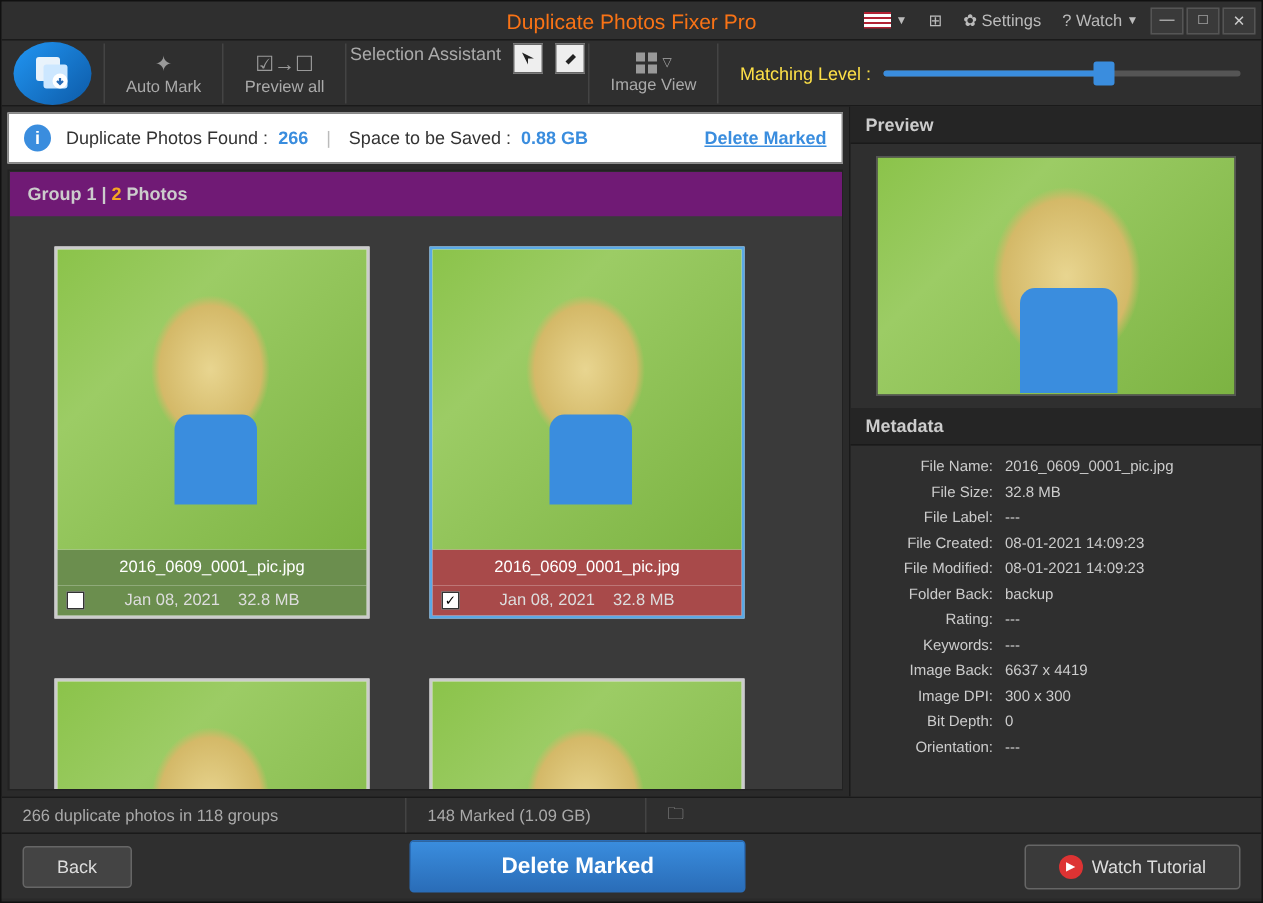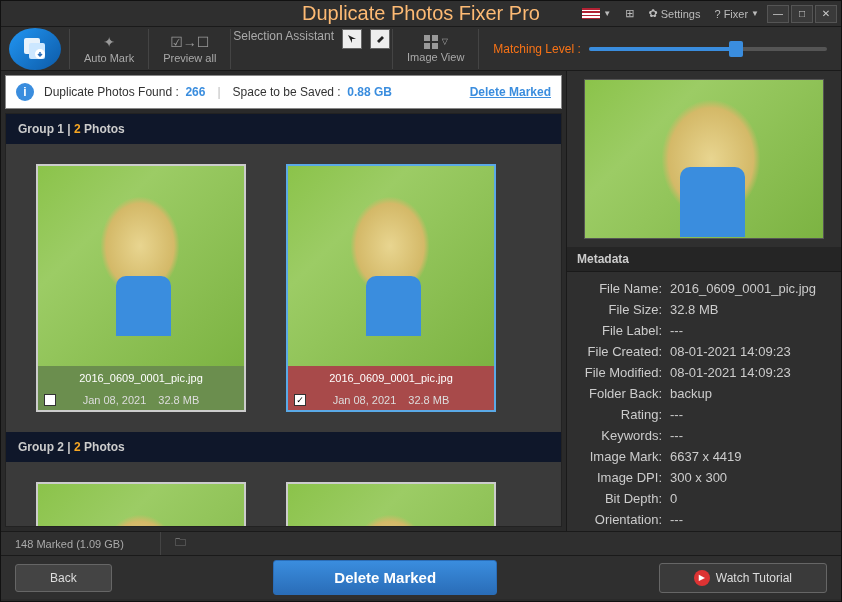--- a/index.html
+++ b/index.html
@@ -1,90 +1,90 @@
 <!DOCTYPE html>
 <html><head>
 <meta charset="utf-8">
 <style>
 *{margin:0;padding:0;box-sizing:border-box;font-family:"Segoe UI",Arial,sans-serif}
 body{width:842px;height:602px;background:#2a2a2a;color:#ccc;font-size:12px;overflow:hidden;border:1px solid #111}
 .titlebar{height:26px;background:#2f2f2f;display:flex;align-items:center;justify-content:center;position:relative;border-bottom:1px solid #1a1a1a}
-.titlebar-title{color:#fdba74;font-size:20px}
+.titlebar-title{color:#f97316;font-size:14px}
 .titlebar-right{position:absolute;right:4px;display:flex;align-items:center;gap:2px}
 .titlebar-item{padding:2px 6px;color:#bbb;font-size:11px;display:flex;align-items:center;gap:3px}
 .win-btn{width:22px;height:18px;background:#3a3a3a;border:1px solid #555;color:#ccc;display:flex;align-items:center;justify-content:center;font-size:10px;cursor:pointer}
 .toolbar{height:44px;background:#2f2f2f;display:flex;align-items:center;border-bottom:1px solid #1a1a1a}
 .logo{width:52px;height:42px;margin:0 8px;background:linear-gradient(135deg,#2196f3,#0d5aa7);border-radius:50%;display:flex;align-items:center;justify-content:center;position:relative}
 .tool-btn{display:flex;flex-direction:column;align-items:center;justify-content:center;padding:2px 14px;border-left:1px solid #444;height:40px;cursor:pointer;color:#aaa;font-size:11px;gap:2px}
 .tool-btn .icn{font-size:14px;color:#999}
 .sel-assist{display:flex;align-items:flex-start;gap:8px;padding:0 2px;border-left:1px solid #444;height:40px;color:#aaa}
 .sel-assist-btn{width:20px;height:20px;background:#eee;border:1px solid #666;display:flex;align-items:center;justify-content:center;cursor:pointer}
 .img-view{display:flex;flex-direction:column;align-items:center;padding:0 14px;border-left:1px solid #444;border-right:1px solid #444;height:40px;justify-content:center;color:#aaa;font-size:11px;gap:2px}
-.match-level{flex:1;display:flex;align-items:center;padding:0 14px;color:#f97316;font-size:12px}
+.match-level{flex:1;display:flex;align-items:center;padding:0 14px;color:#fde047;font-size:12px}
 .slider-track{flex:1;height:4px;background:#555;margin-left:8px;position:relative;border-radius:2px}
 .slider-fill{position:absolute;left:0;top:0;bottom:0;width:62%;background:#3a8dde;border-radius:2px}
 .slider-thumb{position:absolute;left:62%;top:-6px;width:14px;height:16px;background:#3a8dde;border-radius:2px;transform:translateX(-50%)}
 .main{display:flex;height:460px}
 .left-pane{width:565px;display:flex;flex-direction:column}
 .info-bar{height:34px;background:#fff;display:flex;align-items:center;padding:0 10px;color:#333;font-size:12px;border:1px solid #888;margin:4px}
 .info-icon{width:18px;height:18px;border-radius:50%;background:#3a8dde;color:#fff;display:flex;align-items:center;justify-content:center;font-weight:bold;font-size:12px;margin-right:10px}
 .info-bar b{font-weight:normal}
 .blue{color:#3a8dde;font-weight:bold}
 .info-sep{margin:0 12px;color:#bbb}
 .delete-marked-link{margin-left:auto;color:#3a8dde;text-decoration:underline;font-weight:bold;cursor:pointer}
 .groups-scroll{flex:1;overflow-y:scroll;overflow-x:hidden;background:#3a3a3a;margin:0 4px 4px 4px;border:1px solid #222}
 .groups-scroll::-webkit-scrollbar{width:14px;background:#ddd}
 .groups-scroll::-webkit-scrollbar-thumb{background:#999;border:1px solid #777}
-.group-header{background:#0f172a;color:#ccc;padding:8px 12px;font-size:12px;font-weight:bold}
+.group-header{background:#701a75;color:#ccc;padding:8px 12px;font-size:12px;font-weight:bold}
 .group-header .cnt{color:#f6a623}
 .group-body{display:flex;gap:40px;padding:20px 30px;background:#3a3a3a}
 .thumb-card{width:210px;border:2px solid #ccc;background:#fff;display:flex;flex-direction:column}
 .thumb-card.selected{border-color:#5aa9e6}
 .thumb-img{height:200px;background:linear-gradient(135deg,#8bc34a 0%,#9ccc65 30%,#7cb342 100%);position:relative;overflow:hidden}
 .hair{position:absolute;left:30%;top:15%;width:80px;height:100px;background:radial-gradient(ellipse,#e8d590 0%,#d4b968 60%,transparent 70%);border-radius:50%}
 .dress{position:absolute;left:38%;top:55%;width:55px;height:60px;background:#3a8dde;border-radius:10px 10px 0 0}
 .thumb-label{background:#6b8e4e;color:#fff;text-align:center;padding:6px 4px;font-size:11px}
 .thumb-card.marked .thumb-label{background:#a84a4a}
 .thumb-meta{background:#6b8e4e;color:#ddd;display:flex;align-items:center;justify-content:center;gap:12px;padding:4px;font-size:11px;position:relative}
 .thumb-card.marked .thumb-meta{background:#a84a4a}
 .chk{position:absolute;left:6px;width:12px;height:12px;background:#fff;border:1px solid #333;display:flex;align-items:center;justify-content:center;font-size:9px;color:#000}
 .right-pane{width:275px;background:#2f2f2f;display:flex;flex-direction:column;border-left:1px solid #1a1a1a}
 .panel-title{background:#252525;color:#ccc;padding:5px 10px;font-size:12px;font-weight:bold;border-bottom:1px solid #1a1a1a}
 .preview-img{margin:8px auto;width:240px;height:160px;background:linear-gradient(135deg,#8bc34a 0%,#9ccc65 30%,#7cb342 100%);position:relative;border:1px solid #555;overflow:hidden}
 .meta-list{flex:1;overflow-y:scroll;padding:6px 4px}
 .meta-list::-webkit-scrollbar{width:14px;background:#ddd}
 .meta-list::-webkit-scrollbar-thumb{background:#999}
-.meta-row{display:flex;padding:3px 4px;font-size:13px}
+.meta-row{display:flex;padding:3px 4px;font-size:10px}
 .meta-key{width:95px;text-align:right;color:#ccc;padding-right:8px}
 .meta-val{color:#ccc;flex:1}
 .status-bar{height:24px;background:#2f2f2f;display:flex;align-items:center;border-top:1px solid #1a1a1a;color:#aaa;font-size:11px}
 .status-cell{padding:0 14px;border-right:1px solid #444;height:100%;display:flex;align-items:center;gap:6px}
 .bottom-bar{height:44px;background:#2f2f2f;display:flex;align-items:center;padding:0 14px;border-top:1px solid #1a1a1a}
-.btn{padding:6px 34px;background:#444;border:1px solid #666;color:#ddd;border-radius:3px;cursor:pointer;font-size:12px}
+.btn{padding:6px 22px;background:#444;border:1px solid #666;color:#ddd;border-radius:3px;cursor:pointer;font-size:12px}
 .btn-primary{background:linear-gradient(#3a8dde,#2a6db8);border-color:#2a6db8;color:#fff;font-weight:bold;font-size:15px;padding:8px 60px;margin:0 auto}
 .btn-tutorial{background:#3a3a3a;display:flex;align-items:center;gap:6px}
 .play-icon{width:16px;height:16px;background:#d33;border-radius:50%;display:flex;align-items:center;justify-content:center;color:#fff;font-size:8px}
 .flag{width:18px;height:11px;background:linear-gradient(#b22234 0 15%,#fff 15% 30%,#b22234 30% 45%,#fff 45% 60%,#b22234 60% 75%,#fff 75% 90%,#b22234 90%);position:relative}
 .grid-icon{display:grid;grid-template-columns:6px 6px;grid-template-rows:6px 6px;gap:2px}
 .grid-icon span{background:#999}
 </style>
 </head>
 <body>
 
 <div class="titlebar">
   <div class="titlebar-title">Duplicate Photos Fixer Pro</div>
   <div class="titlebar-right">
     <div class="titlebar-item">
         <span class="flag"></span>
         <span style="font-size:8px">▼</span>
       </div>
     <div class="titlebar-item">⊞</div>
     <div class="titlebar-item">✿ <span>Settings</span></div>
     <div class="titlebar-item">
-        <span>? Fixer</span>
+        <span>? Watch</span>
         <span style="font-size:8px">▼</span>
       </div>
     <div class="win-btn">—</div>
     <div class="win-btn">□</div>
     <div class="win-btn">✕</div>
   </div>
 </div>
 
 <div class="toolbar">
   <div class="logo">
@@ -173,40 +173,38 @@
             </div>
           <div class="thumb-label">2016_0609_0001_pic.jpg</div>
           <div class="thumb-meta">
             <div class="chk">✓</div>
             <span>Jan 08, 2021</span>
             <span>32.8 MB</span>
           </div>
         </div>
       </div>
 
-      <div class="group-header">
-        <span>Group 2  |  </span><span class="cnt">2</span><span>  Photos</span>
-      </div>
       <div class="group-body">
         <div class="thumb-card">
           <div class="thumb-img">
               <div class="hair"></div>
             </div>
         </div>
         <div class="thumb-card">
           <div class="thumb-img">
               <div class="hair"></div>
             </div>
         </div>
       </div>
 
     </div>
   </div>
 
   <div class="right-pane">
+    <div class="panel-title">Preview</div>
     <div class="preview-img">
         <div class="hair" style="left:32%;top:12%;width:100px;height:120px"></div>
         <div class="dress" style="left:40%;top:55%;width:65px;height:70px"></div>
       </div>
     <div class="panel-title">Metadata</div>
     <div class="meta-list">
       <div class="meta-row">
           <div class="meta-key">File Name:</div>
           <div class="meta-val">2016_0609_0001_pic.jpg</div>
         </div>
@@ -232,40 +230,41 @@
         </div>
       <div class="meta-row">
           <div class="meta-key">Rating:</div>
           <div class="meta-val">---</div>
         </div>
       <div class="meta-row">
           <div class="meta-key">Keywords:</div>
           <div class="meta-val">---</div>
         </div>
       <div class="meta-row">
-          <div class="meta-key">Image Mark:</div>
+          <div class="meta-key">Image Back:</div>
           <div class="meta-val">6637 x 4419</div>
         </div>
       <div class="meta-row">
           <div class="meta-key">Image DPI:</div>
           <div class="meta-val">300 x 300</div>
         </div>
       <div class="meta-row">
           <div class="meta-key">Bit Depth:</div>
           <div class="meta-val">0</div>
         </div>
       <div class="meta-row">
           <div class="meta-key">Orientation:</div>
           <div class="meta-val">---</div>
         </div>
     </div>
   </div>
 </div>
 
 <div class="status-bar">
+  <div class="status-cell" style="width:270px">266 duplicate photos in 118 groups</div>
   <div class="status-cell" style="width:160px">148 Marked (1.09 GB)</div>
   <div class="status-cell" style="flex:1;border-right:none">
       <span>🗀</span>
     </div>
 </div>
 
 <div class="bottom-bar">
   <button class="btn">Back</button>
   <button class="btn btn-primary">Delete Marked</button>
   <button class="btn btn-tutorial">

